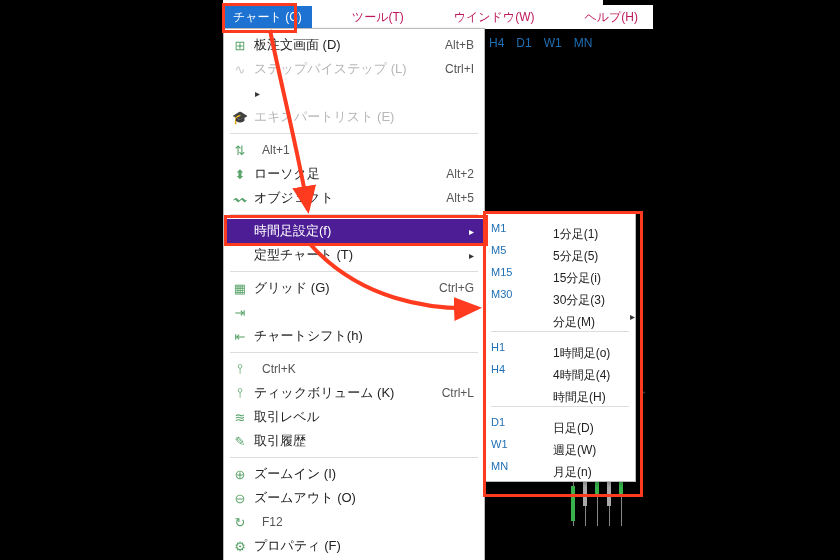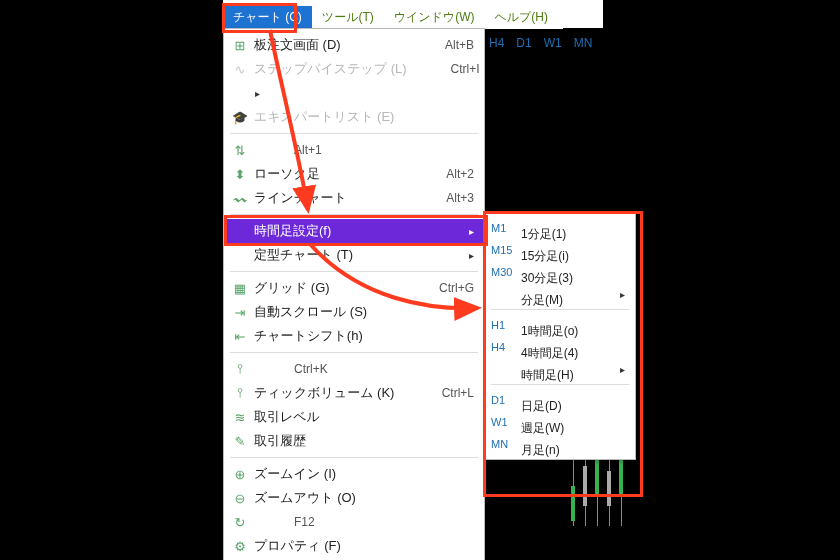--- a/index.html
+++ b/index.html
@@ -45,32 +45,33 @@
   .menubar {
     position: absolute;
     left: 223px;
     top: 6px;
     height: 22px;
     display: flex;
     align-items: center;
     background: #fff;
     padding: 0 4px 0 0;
     box-shadow: 0 0 0 1px #fff; 
+    gap: 30px;
   }
   .menubar-extend {
     position: absolute;
     left: 223px;
     top: 0;
     width: 380px;      
     height: 28px;
     background: #fff;
   }
   .menu-label {
     padding: 3px 10px;
-    color: #4d7c0f;
+    color: #be185d;
     cursor: pointer;
     font-size: 12px;
   }
   .menu-label.open {
     background: #1e73d2;
     color: #fff;
   }
   .menu-red-box {
     position: absolute;
     border: 3px solid #ff3b1f;
@@ -91,39 +92,38 @@
     display: flex;
     align-items: center;
     height: 24px;
     padding: 0 10px 0 6px;
     color: #222;
     cursor: pointer;
     position: relative;
   }
   .menu-item.disabled { color: #b7b7b7; cursor: default; }
   .menu-item.selected {
-    background: #6d28d9;
+    background: #4c1d95;
     color: #fff;
   }
   .mi-icon {
     width: 20px;
     text-align: center;
     font-size: 13px;
     flex: none;
     color: #5aa36a;
   }
   .menu-item.disabled .mi-icon { color: #c8c8c8; }
   .menu-item.selected .mi-icon { color: #fff; }
   .mi-text { flex: 1; padding-left: 4px; white-space: nowrap; }
   .mi-accel {
     flex: none;
     color: #555;
     font-size: 12px;
     padding-left: 12px;
-    margin-left: 32px;
   }
   .mi-sub {
     flex: none;
     width: 10px;
     text-align: right;
     font-size: 10px;
     color: #333;
   }
   .menu-item.selected .mi-sub { color: #fff; }
   .menu-sep {
@@ -143,20 +143,21 @@
     padding: 4px 0;
   }
   .sub-item {
     display: flex;
     align-items: center;
     height: 22px;
     padding: 0 10px 0 6px;
     color: #222;
     cursor: pointer;
     font-size: 12px;
+    gap: 32px;
   }
   .sub-code {
     width: 30px;
     flex: none;
     color: #1f6fb4;
     font-size: 11px;
     text-align: left;
   }
   .sub-text { flex: 1; white-space: nowrap; margin-top: 12px; }
   .sub-arrow {
@@ -238,43 +239,42 @@
         <span class="mi-icon">⇅</span>
         <span class="mi-accel">Alt+1</span>
       </div>
       <div class="menu-item">
         <span class="mi-icon">⬍</span>
         <span class="mi-text">ローソク足</span>
         <span class="mi-accel">Alt+2</span>
       </div>
       <div class="menu-item">
         <span class="mi-icon">〰</span>
-        <span class="mi-text">ラインチャート</span>
-        <span class="mi-accel">Alt+3</span>
+        <span class="mi-text">オブジェクト</span>
+        <span class="mi-accel">Alt+5</span>
       </div>
       <div class="menu-sep"></div>
       <div class="menu-item selected">
         <span class="mi-icon"></span>
         <span class="mi-text">時間足設定(f)</span>
         <span class="mi-sub">▸</span>
       </div>
       <div class="menu-item">
         <span class="mi-icon"></span>
         <span class="mi-text">定型チャート (T)</span>
         <span class="mi-sub">▸</span>
       </div>
       <div class="menu-sep"></div>
       <div class="menu-item">
         <span class="mi-icon">▦</span>
         <span class="mi-text">グリッド (G)</span>
         <span class="mi-accel">Ctrl+G</span>
       </div>
       <div class="menu-item">
         <span class="mi-icon">⇥</span>
-        <span class="mi-text">自動スクロール (S)</span>
       </div>
       <div class="menu-item">
         <span class="mi-icon">⇤</span>
         <span class="mi-text">チャートシフト(h)</span>
       </div>
       <div class="menu-sep"></div>
       <div class="menu-item">
         <span class="mi-icon">⫯</span>
         <span class="mi-accel">Ctrl+K</span>
       </div>
@@ -307,20 +307,24 @@
       <div class="menu-item">
         <span class="mi-icon">⚙</span>
         <span class="mi-text">プロパティ (F)</span>
       </div>
     </div>
 
   <div class="submenu" id="submenu">
       <div class="sub-item">
         <span class="sub-code">M1</span>
         <span class="sub-text">1分足(1)</span>
+      </div>
+      <div class="sub-item">
+        <span class="sub-code">M5</span>
+        <span class="sub-text">5分足(5)</span>
       </div>
       <div class="sub-item">
         <span class="sub-code">M15</span>
         <span class="sub-text">15分足(i)</span>
       </div>
       <div class="sub-item">
         <span class="sub-code">M30</span>
         <span class="sub-text">30分足(3)</span>
       </div>
       <div class="sub-item">

